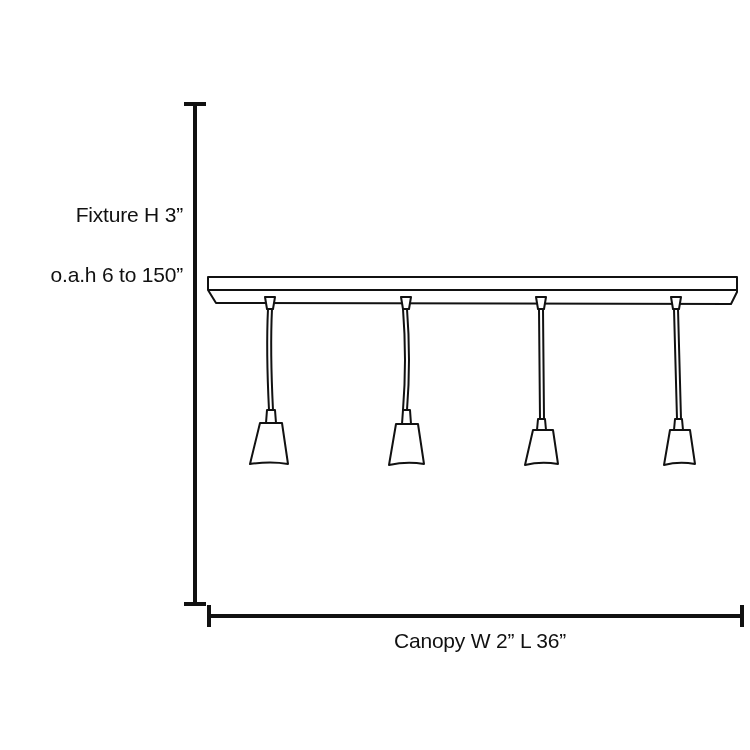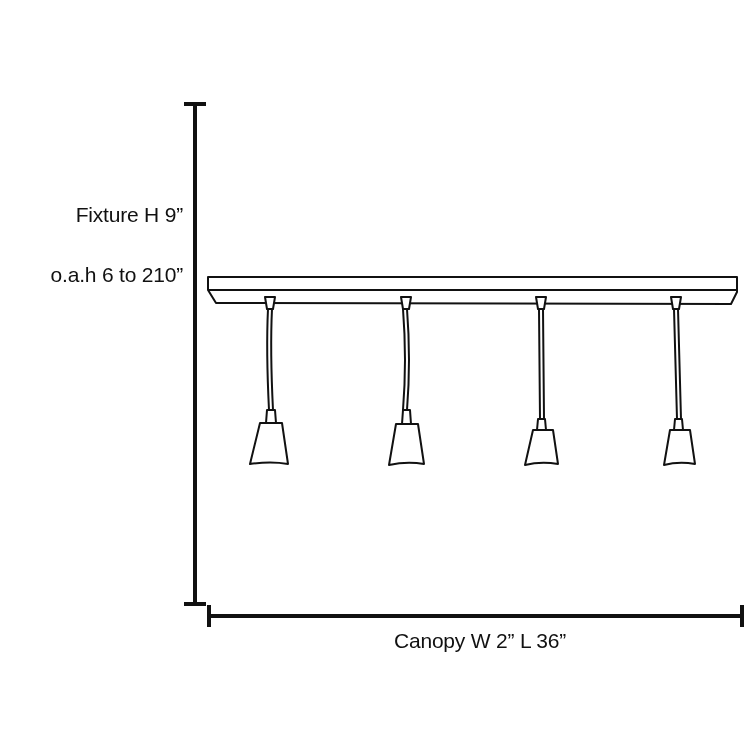--- a/index.html
+++ b/index.html
@@ -61,15 +61,15 @@
   </g>
 
   <g stroke="#111" stroke-width="2" fill="#fff" stroke-linejoin="round">
     <path d="M671,297 L681,297 L679,309 L673,309 Z"></path>
     <path d="M674,309 L677,419 M678,309 L681,419"></path>
     <path d="M675,419 L682,419 L683,430 L674,430 Z"></path>
     <path d="M670,430 L690,430 L695,464 Q679,461 664,465 Z"></path>
   </g>
 </svg>
 
-<div id="fixture-height-label" class="label">Fixture H 9”</div>
-<div id="oah-label" class="label">o.a.h 6 to 210”</div>
+<div id="fixture-height-label" class="label">Fixture H 3”</div>
+<div id="oah-label" class="label">o.a.h 6 to 150”</div>
 <div id="canopy-label" class="label">Canopy W 2” L 36”</div>
 
 </body></html>

